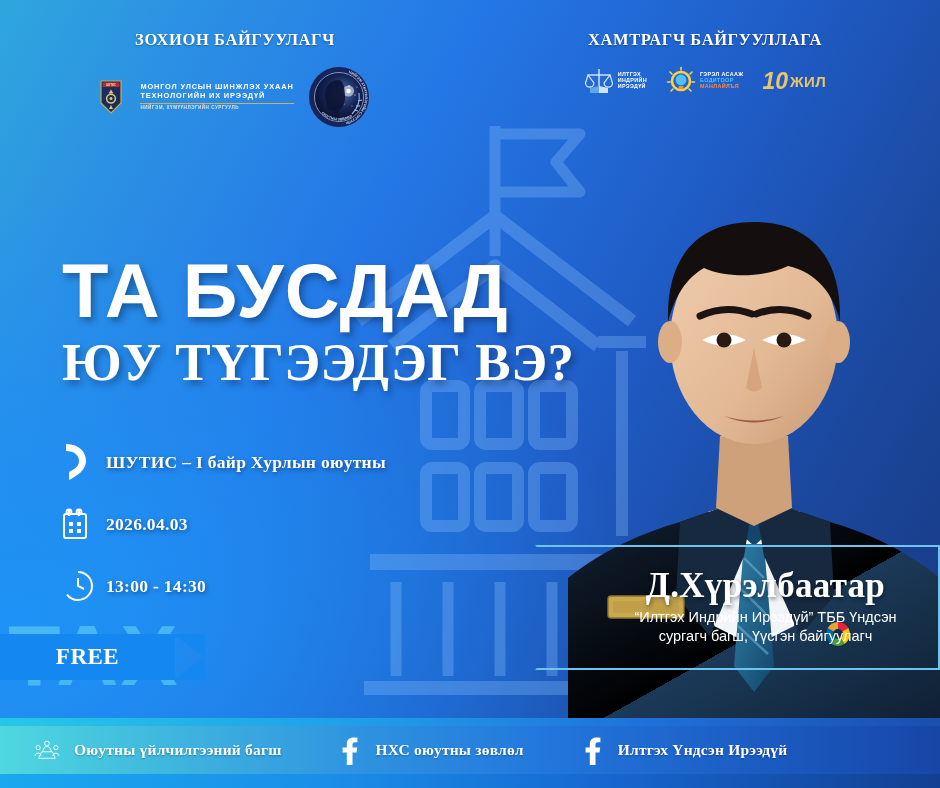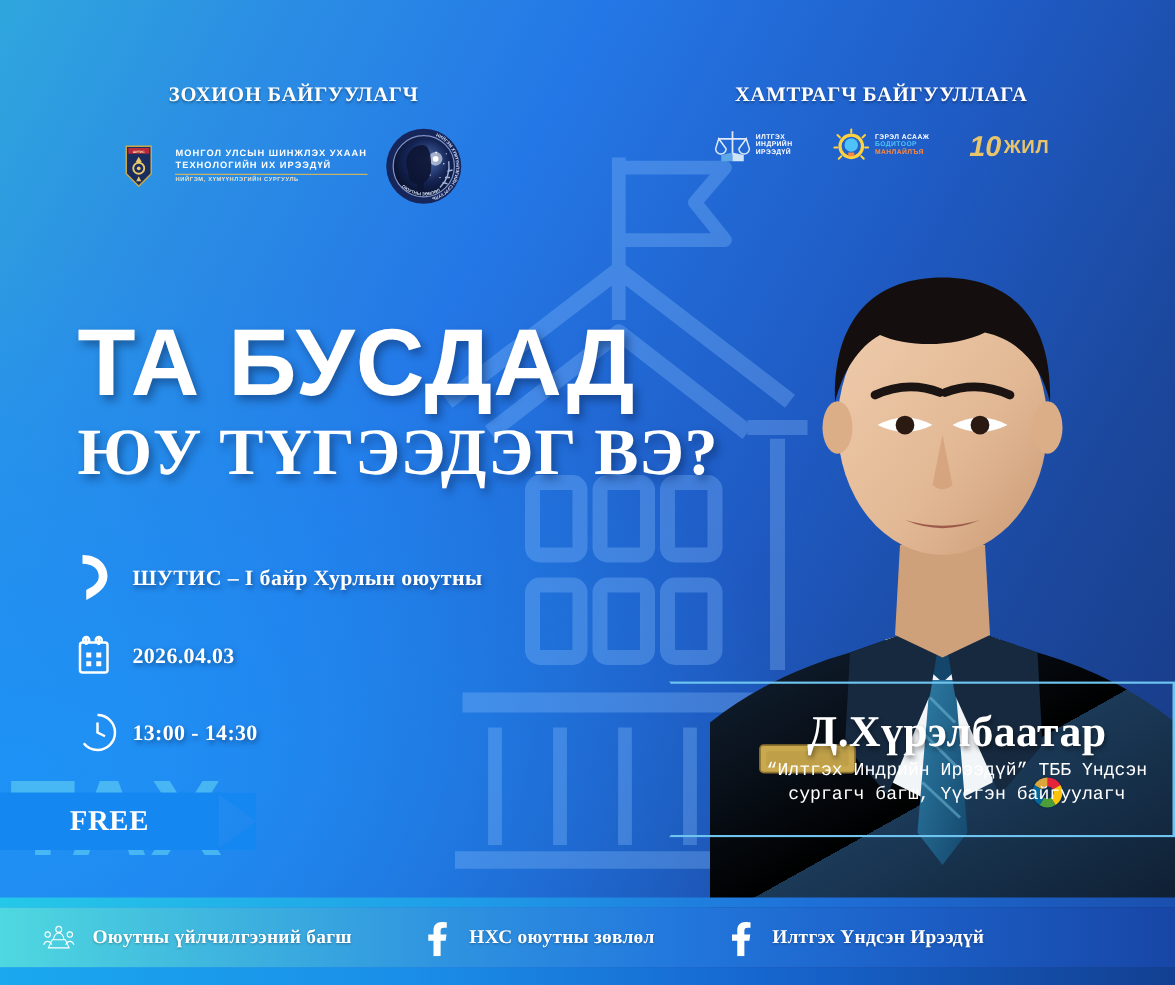--- a/index.html
+++ b/index.html
@@ -10,21 +10,21 @@
     background:
       radial-gradient(120% 95% at 2% 78%, #1e92f6 0%, rgba(30,146,246,0) 55%),
       linear-gradient(118deg,#2fa6dd 0%, #2b8fe4 16%, #2477e6 36%, #1f5bc4 60%, #1b479c 80%, #17387f 100%);
   }
 
   
   .bgart{position:absolute;left:330px;top:96px;width:330px;height:600px;opacity:.30;}
   .bgart svg{display:block;width:100%;height:100%;}
 
   
-  .hdr{position:absolute;top:0;left:0;width:100%;height:140px;margin-top:36px;}
+  .hdr{position:absolute;top:0;left:0;width:100%;height:140px;}
   .hdr-col{position:absolute;top:0;}
   .hdr-l{left:0;width:470px;}
   .hdr-r{left:470px;width:470px;}
   .hdr-title{
     text-align:center;color:#ffffff;font-family:"Liberation Serif",serif;
     font-weight:bold;font-size:16.5px;letter-spacing:.6px;padding-top:30px;
     text-shadow:0 1px 2px rgba(0,0,0,.35);
   }
   .hdr-logos{display:flex;align-items:center;justify-content:center;gap:14px;margin-top:16px;}
 
@@ -102,21 +102,21 @@
     background:linear-gradient(100deg,#0b2f75 0%,#10general 0%,#103f92 30%,#1566c0 62%,#1b7fd4 100%);
     clip-path:polygon(0 0, 100% 0, 100% 100%, 0 100%, 52px 50%);
   }
   .spk-in{position:absolute;inset:0;display:flex;flex-direction:column;align-items:center;justify-content:center;padding-left:56px;}
   .spk-name{
     color:#ffffff;font-family:"Liberation Serif",serif;font-weight:bold;
     font-size:35px;line-height:1.05;letter-spacing:.3px;white-space:nowrap;
     text-shadow:1px 2px 4px rgba(0,0,0,.45);
   }
   .spk-role{
-    color:#ffffff;font-family:Liberation Mono, monospace;font-size:14.5px;
+    color:#ffffff;font-family:Liberation Sans, sans-serif;font-size:14.5px;
     line-height:1.35;text-align:center;margin-top:3px;white-space:nowrap;
   }
 
   
   .fstripe-top{position:absolute;left:0;bottom:62px;width:100%;height:8px;
     background:linear-gradient(90deg,#25c8e8 0%,#1f9ce8 40%,#1e6fd8 70%,#1a4fae 100%);}
   .footer{
     position:absolute;left:0;bottom:14px;width:100%;height:48px;
     background:linear-gradient(90deg,#4fd8e0 0%,#3fb6de 18%,#2f93e0 38%,#2277dc 58%,#1c5fc6 78%,#1746a6 100%);
     display:flex;align-items:center;
@@ -239,21 +239,21 @@
               <textPath href="#rb" startOffset="22%">ОЮУТНЫ ЗӨВЛӨЛ</textPath>
             </text>
           </svg>
         </div>
 
       </div>
     </div>
 
     <div class="hdr-col hdr-r">
       <div class="hdr-title">ХАМТРАГЧ БАЙГУУЛЛАГА</div>
-      <div class="hdr-logos" style="gap:32px;">
+      <div class="hdr-logos" style="gap:19px;">
 
         <div class="plogo">
           <svg width="30" height="30" viewBox="0 0 30 30">
             <path d="M15 3 L15 22" stroke="#dfe9f7" stroke-width="1.4"></path>
             <path d="M4 9 L26 9" stroke="#dfe9f7" stroke-width="1.4"></path>
             <path d="M4 9 L1.5 17 a4.2 4.2 0 0 0 8.4 0 Z" fill="none" stroke="#dfe9f7" stroke-width="1.2"></path>
             <path d="M26 9 L28.5 17 a4.2 4.2 0 0 1 -8.4 0 Z" fill="none" stroke="#dfe9f7" stroke-width="1.2"></path>
             <path d="M6 22 L15 20 L15 27 L6 27 Z" fill="#5fa8e8"></path>
             <path d="M24 22 L15 20 L15 27 L24 27 Z" fill="#cfe4f8"></path>
           </svg>

